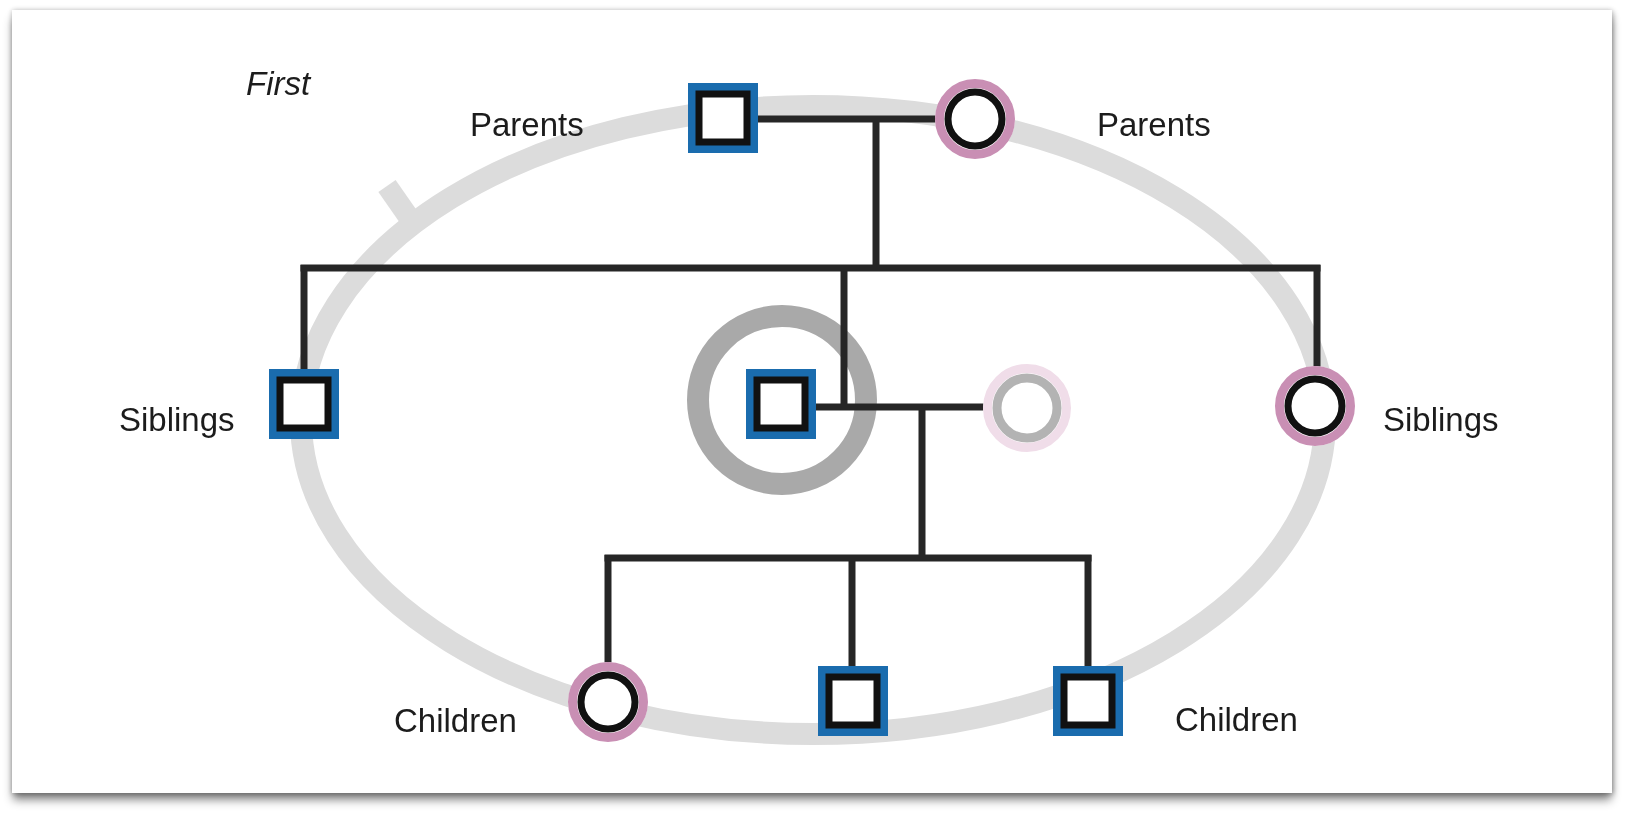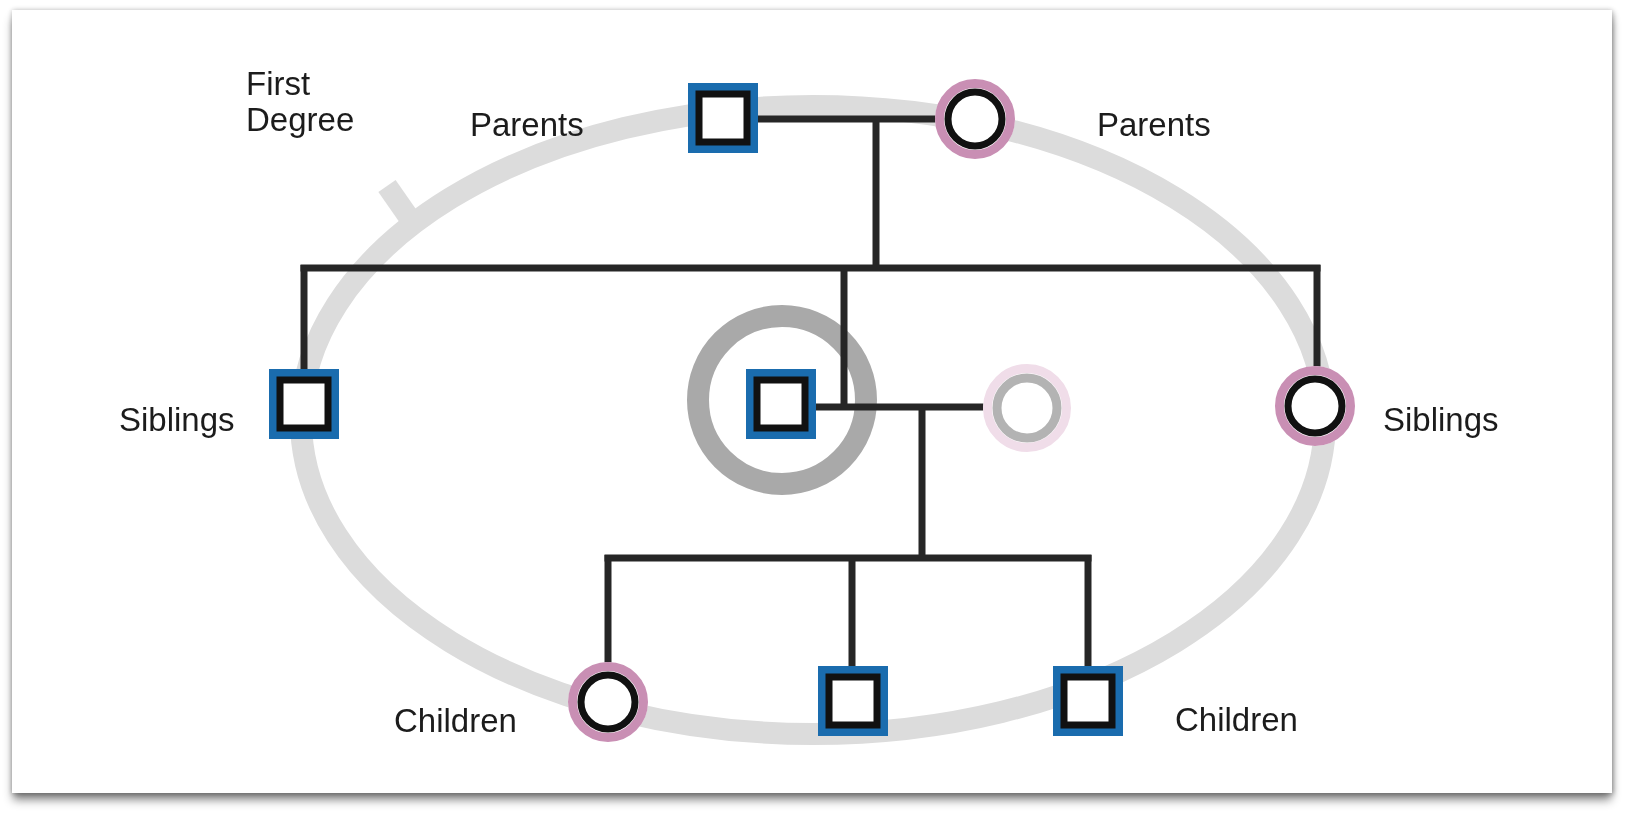--- a/index.html
+++ b/index.html
@@ -35,21 +35,21 @@
   .faded-inner  { fill: none; stroke: var(--faded-gray, #b3b3b3); stroke-width: 9px; }
 
   .lbl {
     position: absolute;
     color: var(--text-color, #1c1c1c);
     font-size: 33px;
     line-height: 36px;
     white-space: nowrap;
   }
   .lbl.multiline { white-space: normal; }
-  .lbl.multiline span { display: block; }
+  .lbl.multiline span { display: block; font-style: italic; }
 </style>
 </head>
 <body>
 
 <div class="stage">
   <div class="card"></div>
 
   <svg class="pedigree" width="1628" height="820" viewBox="0 0 1628 820">
 
     <ellipse class="ring-ellipse" cx="813" cy="420" rx="512" ry="314"></ellipse>
@@ -123,21 +123,20 @@
 
     <g>
       <rect class="sym-base" x="1053" y="666" width="70" height="70"></rect>
       <rect class="male-outer" x="1057" y="670" width="62" height="62"></rect>
       <rect class="sym-inner" x="1064" y="677" width="48" height="48"></rect>
     </g>
   </svg>
 
   <div class="lbl multiline" style="left:246px; top:66px; width:180px;">
     <span>First</span>
-    <span>Degree</span>
   </div>
 
   <div class="lbl" style="left:470px; top:107px;">Parents</div>
   <div class="lbl" style="left:1097px; top:107px;">Parents</div>
 
   <div class="lbl" style="left:119px; top:402px;">Siblings</div>
   <div class="lbl" style="left:1383px; top:402px;">Siblings</div>
 
   <div class="lbl" style="left:394px; top:703px;">Children</div>
   <div class="lbl" style="left:1175px; top:702px;">Children</div>

